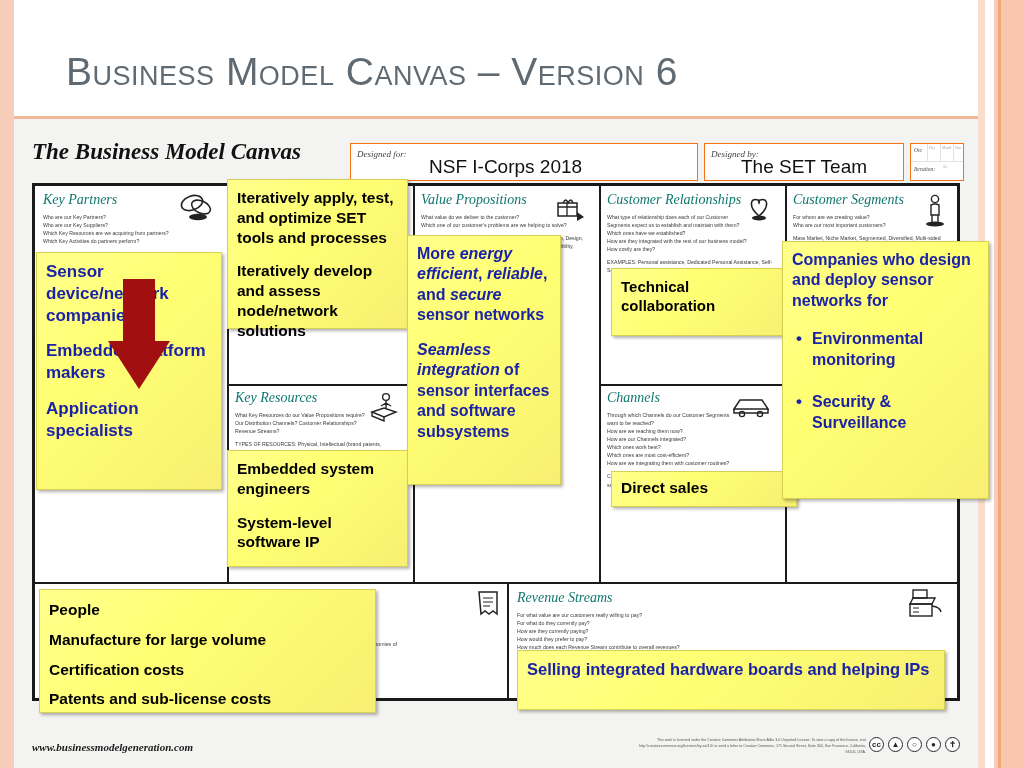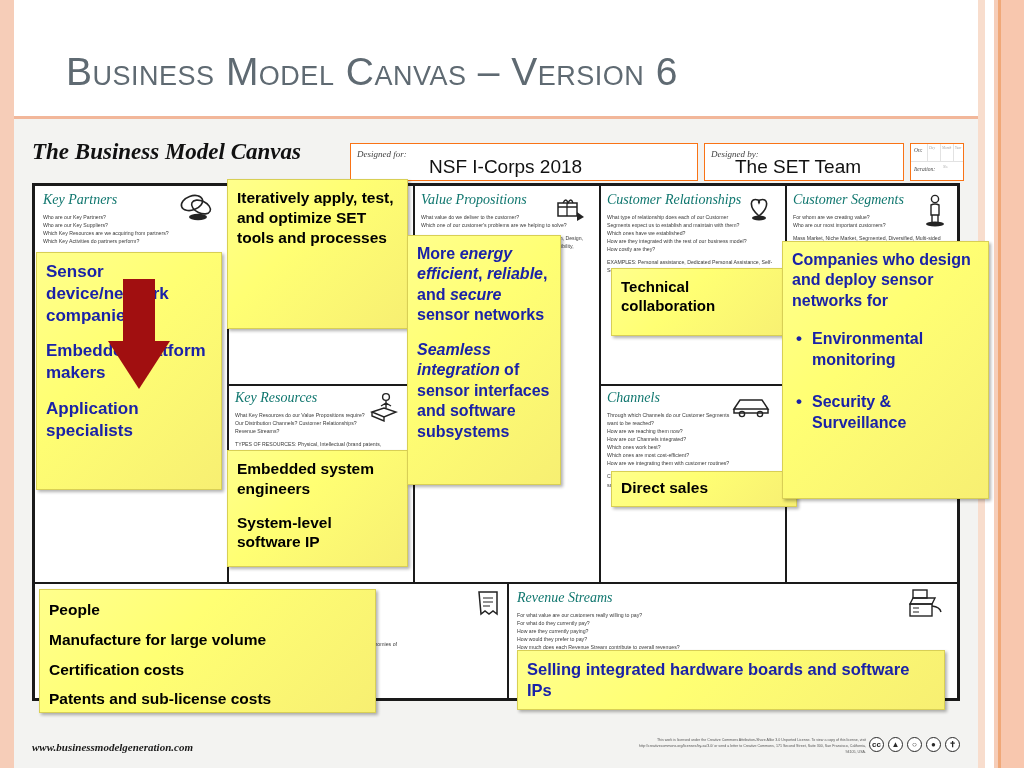--- a/index.html
+++ b/index.html
@@ -191,21 +191,21 @@
 
     <div class="bmc-title">The Business Model Canvas</div>
 
     <div class="hdr-box" style="left:336px; top:24px; width:348px; height:38px;">
       <div class="hdr-label">Designed for:</div>
       <div class="hdr-value" style="left:78px; top:12px;">NSF I-Corps 2018</div>
     </div>
 
     <div class="hdr-box" style="left:690px; top:24px; width:200px; height:38px;">
       <div class="hdr-label">Designed by:</div>
-      <div class="hdr-value" style="left:30px; top:12px;">The SET Team</div>
+      <div class="hdr-value" style="left:36px; top:12px;">The SET Team</div>
     </div>
 
     <div class="hdr-box" style="left:896px; top:24px; width:54px; height:38px;">
       <div class="hdr-label" style="font-size:5.5px; left:3px; top:3px;">On:</div>
       <div class="hdr-label" style="font-size:3.6px; left:18px; top:2px; color:#aaa;">Day</div>
       <div class="hdr-label" style="font-size:3.6px; left:31px; top:2px; color:#aaa;">Month</div>
       <div class="hdr-label" style="font-size:3.6px; left:44px; top:2px; color:#aaa;">Year</div>
       <div class="hdr-tick" style="left:16px; height:17px;"></div>
       <div class="hdr-tick" style="left:29px; height:17px;"></div>
       <div class="hdr-tick" style="left:42px; height:17px;"></div>
@@ -361,20 +361,21 @@
       <p>Sensor device/network companies</p>
       <span class="gap"></span>
       <p>Embedded platform makers</p>
       <span class="gap"></span>
       <p>Application specialists</p>
     </div>
 
     <div class="note" style="left:213px; top:60px; width:181px; height:150px; font-size:15.5px;">
       <p>Iteratively apply, test, and optimize SET tools and processes</p>
       <span class="gap"></span>
+      <p>Iteratively develop and assess node/network solutions</p>
     </div>
 
     <div class="note" style="left:213px; top:331px; width:181px; height:117px; font-size:15.5px;">
       <p>Embedded system engineers</p>
       <span class="gap"></span>
       <p>System-level software IP</p>
     </div>
 
     <div class="note navy" style="left:393px; top:116px; width:154px; height:250px; font-size:16px;">
       <p>
@@ -404,21 +405,21 @@
     </div>
 
     <div class="note" style="left:25px; top:470px; width:337px; height:124px; font-size:15.5px; padding-top:10px;">
       <p style="margin-bottom:10px;">People</p>
       <p style="margin-bottom:10px;">Manufacture for large volume</p>
       <p style="margin-bottom:10px;">Certification costs</p>
       <p>Patents and sub-license costs</p>
     </div>
 
     <div class="note navy" style="left:503px; top:531px; width:428px; height:60px; font-size:16.5px;">
-      <p>Selling integrated hardware boards and software IPs</p>
+      <p>Selling integrated hardware boards and helping IPs</p>
     </div>
 
     <div class="arrow-wrap">
       <div class="arrow-shaft"></div>
       <div class="arrow-head"></div>
     </div>
 
     <div class="site-url">www.businessmodelgeneration.com</div>
     <div class="legal">This work is licensed under the Creative Commons Attribution-Share Alike 3.0 Unported License. To view a copy of this license, visit http://creativecommons.org/licenses/by-sa/3.0/ or send a letter to Creative Commons, 171 Second Street, Suite 300, San Francisco, California, 94105, USA.</div>
     <div class="cc-icons">

